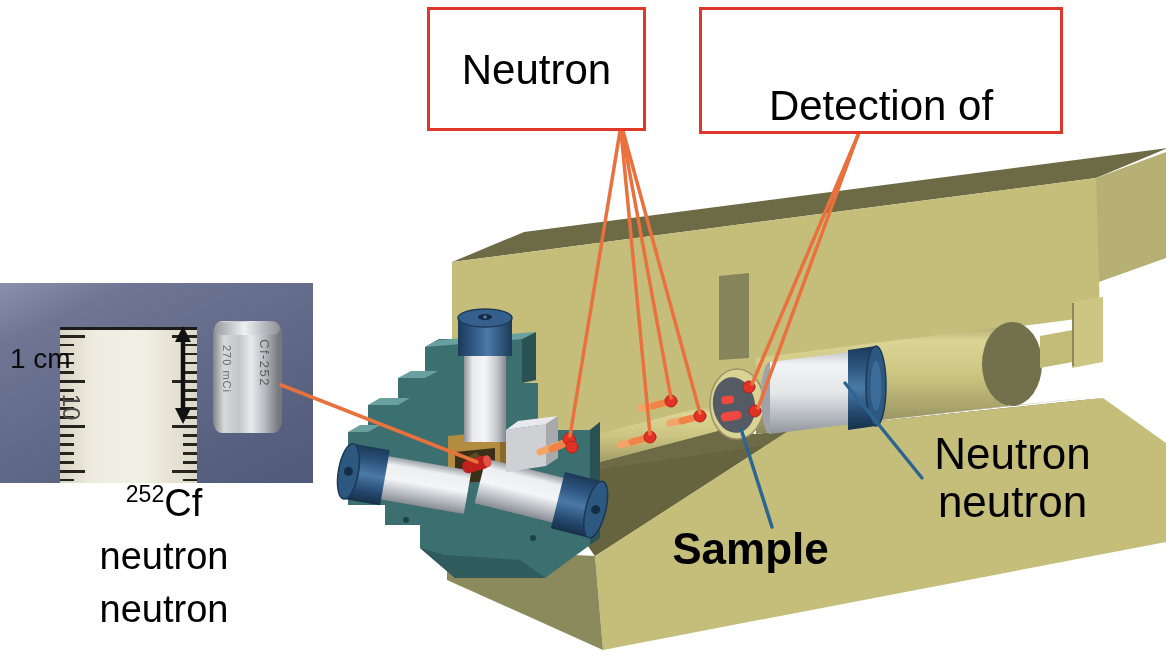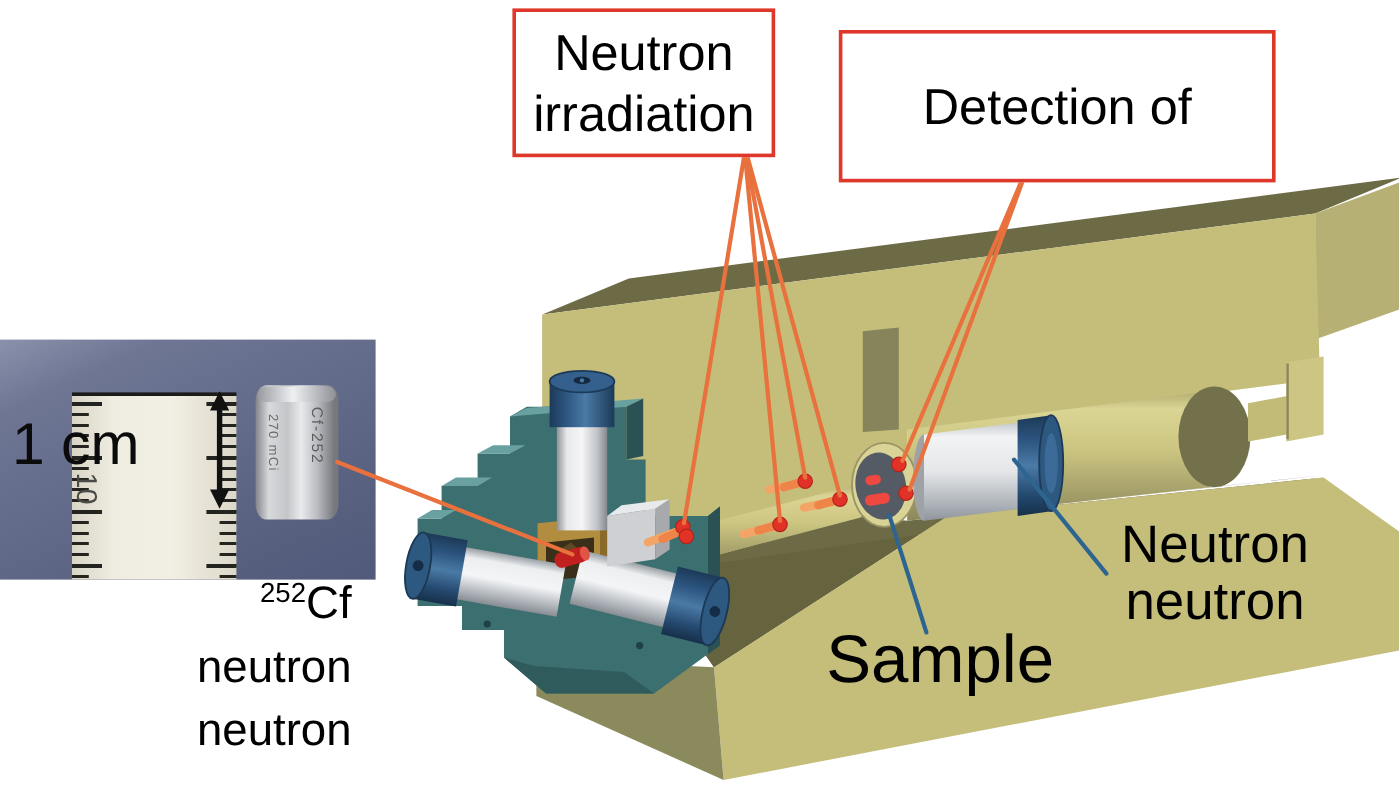--- a/index.html
+++ b/index.html
@@ -7,43 +7,43 @@
     position:relative;width:1166px;height:656px;background:#ffffff;overflow:hidden;
     font-family:"Liberation Sans","DejaVu Sans",sans-serif;color:#000;
   }
   
   .callout{
     position:absolute;box-sizing:border-box;border:3px solid #df372a;background:#ffffff;
     text-align:center;font-size:42px;line-height:51px;color:#000;z-index:30;
     display:flex;flex-direction:column;justify-content:center;
   }
   .callout-irradiation{left:427px;top:7px;width:219px;height:124px;}
-  .callout-detection{left:699px;top:25px;width:364px;height:127px;}
+  .callout-detection{left:699px;top:7px;width:364px;height:127px;justify-content:flex-end;}
   
   .plain-label{position:absolute;z-index:30;text-align:center;color:#000;}
-  .sample-label{left:676px;top:525px;width:215px;font-size:56px;line-height:48px;}
+  .sample-label{left:643px;top:525px;width:215px;font-size:44px;line-height:48px;font-weight:bold;}
   .detector-label{left:910px;top:430px;width:205px;font-size:44px;line-height:48px;}
-  .source-caption{left:35px;top:477px;width:258px;font-size:38px;line-height:53px;text-align:right;}
+  .source-caption{left:35px;top:477px;width:258px;font-size:38px;line-height:53px;}
   .source-caption sup{font-size:23px;line-height:0;}
   
   .photo{
     position:absolute;left:0;top:283px;width:313px;height:200px;overflow:hidden;z-index:5;
     background:linear-gradient(155deg,#8a91ab 0%,#6e7694 18%,#646c8b 45%,#586080 78%,#525a7b 100%);
   }
   .ruler{
     position:absolute;left:60px;top:44px;width:137px;height:156px;
     background:linear-gradient(90deg,#d9d5c6 0%,#efece1 25%,#f2efe4 60%,#dcd8c9 100%);
     border-top:3px solid #1b1b19;
   }
   .ticks{position:absolute;top:5px;bottom:0;}
   .ticks-short{width:14px;background:repeating-linear-gradient(to bottom,#23231f 0 2.5px,transparent 2.5px 9px);}
   .ticks-long{width:25px;background:repeating-linear-gradient(to bottom,#23231f 0 3px,transparent 3px 45px);}
   .ticks-left{left:0;}
   .ticks-right{right:0;}
-  .scale-text{position:absolute;left:10px;top:60px;font-size:49px;color:#0b0b0b;z-index:2;white-space:nowrap;}
+  .scale-text{position:absolute;left:10px;top:60px;font-size:28px;color:#0b0b0b;z-index:2;white-space:nowrap;}
   .ruler-number{
     position:absolute;left:58px;top:110px;font-size:24px;color:#4a4a46;z-index:2;
     transform:rotate(90deg);transform-origin:center;
   }
   .source-cyl{
     position:absolute;left:213px;top:38px;width:69px;height:112px;border-radius:9px/13px;
     background:linear-gradient(90deg,#83848a 0%,#d8d9db 16%,#c4c5c9 38%,#e9eaec 55%,#b9bac0 75%,#77787e 95%);
   }
   .source-cyl-top{
     position:absolute;left:2px;top:1px;right:2px;height:13px;border-radius:8px/7px;
@@ -252,21 +252,20 @@
 
     <g fill="#111111">
       <line x1="183" y1="339" x2="183" y2="411" stroke="#111111" stroke-width="4.5"></line>
       <polygon points="183,326 175,342 191,342"></polygon>
       <polygon points="183,424 175,408 191,408"></polygon>
     </g>
   </svg>
 
   <div class="callout callout-irradiation">
     <span>Neutron</span>
-    <span>irradiation</span>
   </div>
   <div class="callout callout-detection">
     <span>Detection of</span>
   </div>
 
   <div class="plain-label sample-label">Sample</div>
 
   <div class="plain-label detector-label">
     <div>Neutron</div>
     <div>neutron</div>

